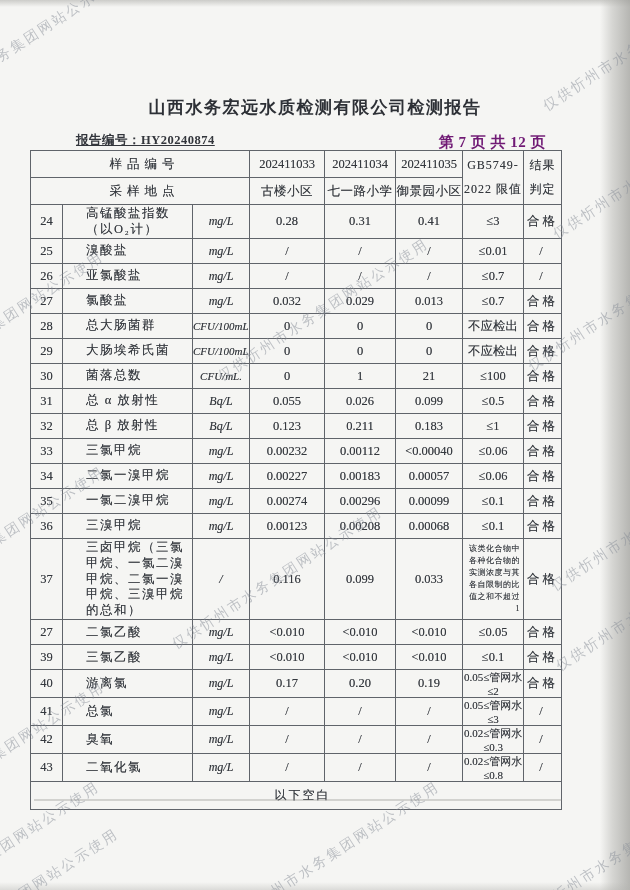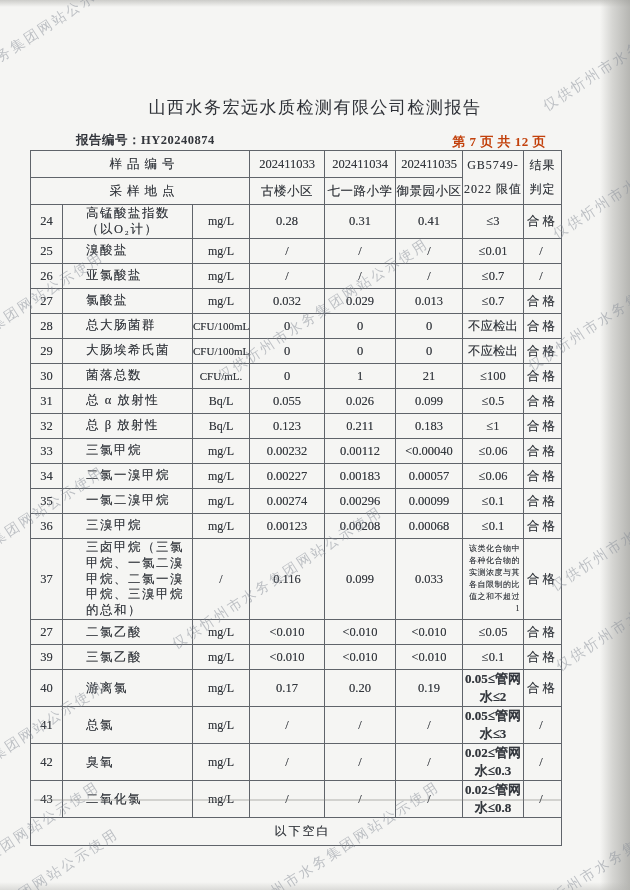--- a/index.html
+++ b/index.html
@@ -17,24 +17,24 @@
   .band-right{position:absolute;right:0;top:0;width:30px;height:100%;
     background:linear-gradient(to right, rgba(186,186,182,0) 0%, rgba(184,184,180,.5) 40%, rgba(160,160,156,.75) 100%);}
   .band-bottom{position:absolute;left:0;bottom:0;width:100%;height:8px;
     background:linear-gradient(to top, rgba(180,180,176,.4), rgba(180,180,176,0));}
   .table-shadow{position:absolute;left:34px;top:799px;width:528px;height:2px;
     background:rgba(130,130,126,.3);}
 
   .title{
     position:absolute;left:0;top:96px;width:630px;
     text-align:center;font-family:"Liberation Sans", sans-serif;
-    font-size:17px;font-weight:normal;letter-spacing:1.5px;color:#2d3036;
-  }
-  .meta-left{position:absolute;left:76px;top:132px;font-size:12.5px;font-weight:bold;letter-spacing:.5px;color:#33363c;}
-  .meta-right{position:absolute;right:84px;top:133px;font-size:13px;font-weight:bold;letter-spacing:.5px;color:#c2410c;}
+    font-size:17px;font-weight:bold;letter-spacing:1.5px;color:#2d3036;
+  }
+  .meta-left{position:absolute;left:76px;top:132px;font-size:12.5px;font-weight:bold;letter-spacing:.5px;color:#33363c;text-decoration:underline;}
+  .meta-right{position:absolute;right:84px;top:133px;font-size:15px;font-weight:bold;letter-spacing:.5px;color:#701a75;}
 
   table.report{
     position:absolute;left:30px;top:150px;width:531px;
     border-collapse:collapse;table-layout:fixed;
   }
   .report td{
     border:1px solid #60646a;
     padding:0;text-align:center;vertical-align:middle;
     font-size:12.5px;color:#34383e;
     text-shadow:0 0 .5px rgba(52,56,62,.55);
@@ -46,23 +46,23 @@
   tr.h-xl{height:68px;}
   tr.footer-row{height:28px;}
 
   td.head-label{letter-spacing:5px;padding-left:9px;}
   td.loc{letter-spacing:.5px;}
   td.two-line{white-space:pre-line;line-height:1.95;font-size:12px;letter-spacing:1px;}
   td.name{
     text-align:left;padding:1px 4px 1px 23px;letter-spacing:1.5px;
     white-space:pre-line;line-height:1.25;font-size:12.5px;
   }
-  td.unit{font-size:12px;}
+  td.unit{font-size:12px;font-style:italic;}
   td.unit-small{font-size:11px;letter-spacing:0;}
-  td.limit-cond{font-size:13px;letter-spacing:0;font-weight:bold;}
+  td.limit-cond{font-size:11px;letter-spacing:0;}
   td.limit-para{
     font-size:8px;letter-spacing:.5px;line-height:1.5;
     padding:2px 3px;text-align:right;white-space:normal;
   }
   td.result{letter-spacing:3px;}
   td.footer-cell{text-align:center;padding-left:13px;letter-spacing:2px;font-size:12px;}
 
   .wm-layer{position:absolute;left:0;top:0;width:630px;height:890px;pointer-events:none;z-index:7;}
   .wm{
     position:absolute;white-space:nowrap;

